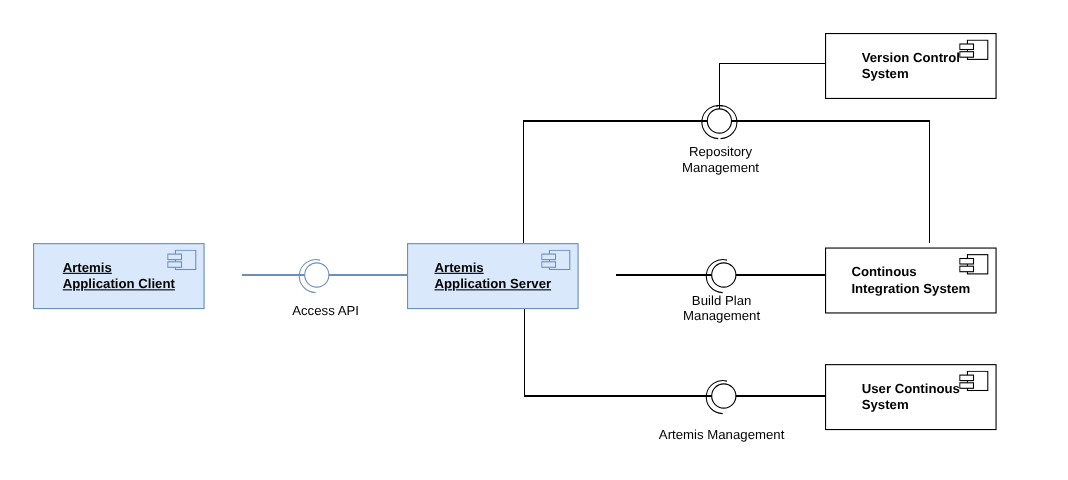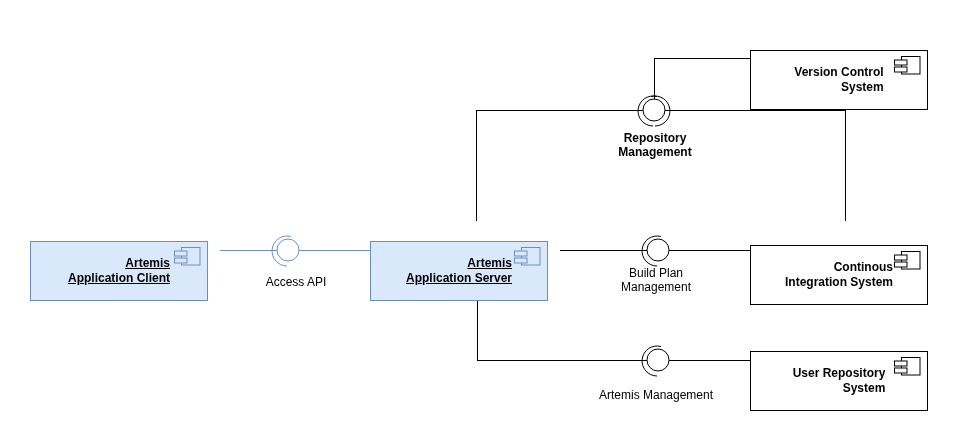--- a/index.html
+++ b/index.html
@@ -34,24 +34,23 @@
     stroke-width: 1;
   }
   .socket {
     fill: none;
     stroke: var(--connector);
     stroke-width: 1;
   }
   .ball.api, .socket.api { stroke: var(--api-connector); }
   .node {
     position: absolute;
-    width: 178px; height: 60px;
+    width: 156px; height: 60px;
     display: flex; align-items: center; justify-content: center;
-    text-align: right;
-    margin-top: 20px;
+    text-align: left;
   }
   .node.artemis {
     background: var(--artemis-fill);
     border: 1px solid var(--artemis-stroke);
     text-decoration: underline;
   }
   .node.external {
     background: var(--external-fill);
     border: 1px solid var(--external-stroke);
   }
@@ -146,29 +145,29 @@
     <span class="node-label">Continous
 Integration System</span>
     <svg class="comp-icon" width="27" height="19" viewBox="0 0 27 19">
       <rect x="7.5" y="0.5" width="18.5" height="17.5"></rect>
       <rect x="0.5" y="4" width="12.5" height="5"></rect>
       <rect x="0.5" y="11" width="12.5" height="5"></rect>
     </svg>
   </div>
 
   <div class="node external" style="left:750px; top:331px;">
-    <span class="node-label">User Repository
+    <span class="node-label">User Continous
 System</span>
     <svg class="comp-icon" width="27" height="19" viewBox="0 0 27 19">
       <rect x="7.5" y="0.5" width="18.5" height="17.5"></rect>
       <rect x="0.5" y="4" width="12.5" height="5"></rect>
       <rect x="0.5" y="11" width="12.5" height="5"></rect>
     </svg>
   </div>
 
   <div class="iface-label" style="left:296px; top:275px;">Access API</div>
-  <div class="iface-label" style="left:655px; top:131px;font-weight:bold;">Repository
+  <div class="iface-label" style="left:655px; top:131px;">Repository
 Management</div>
   <div class="iface-label" style="left:656px; top:266px;">Build Plan
 Management</div>
   <div class="iface-label" style="left:656px; top:388px;">Artemis Management</div>
 
 </div>
 
 </body></html>

